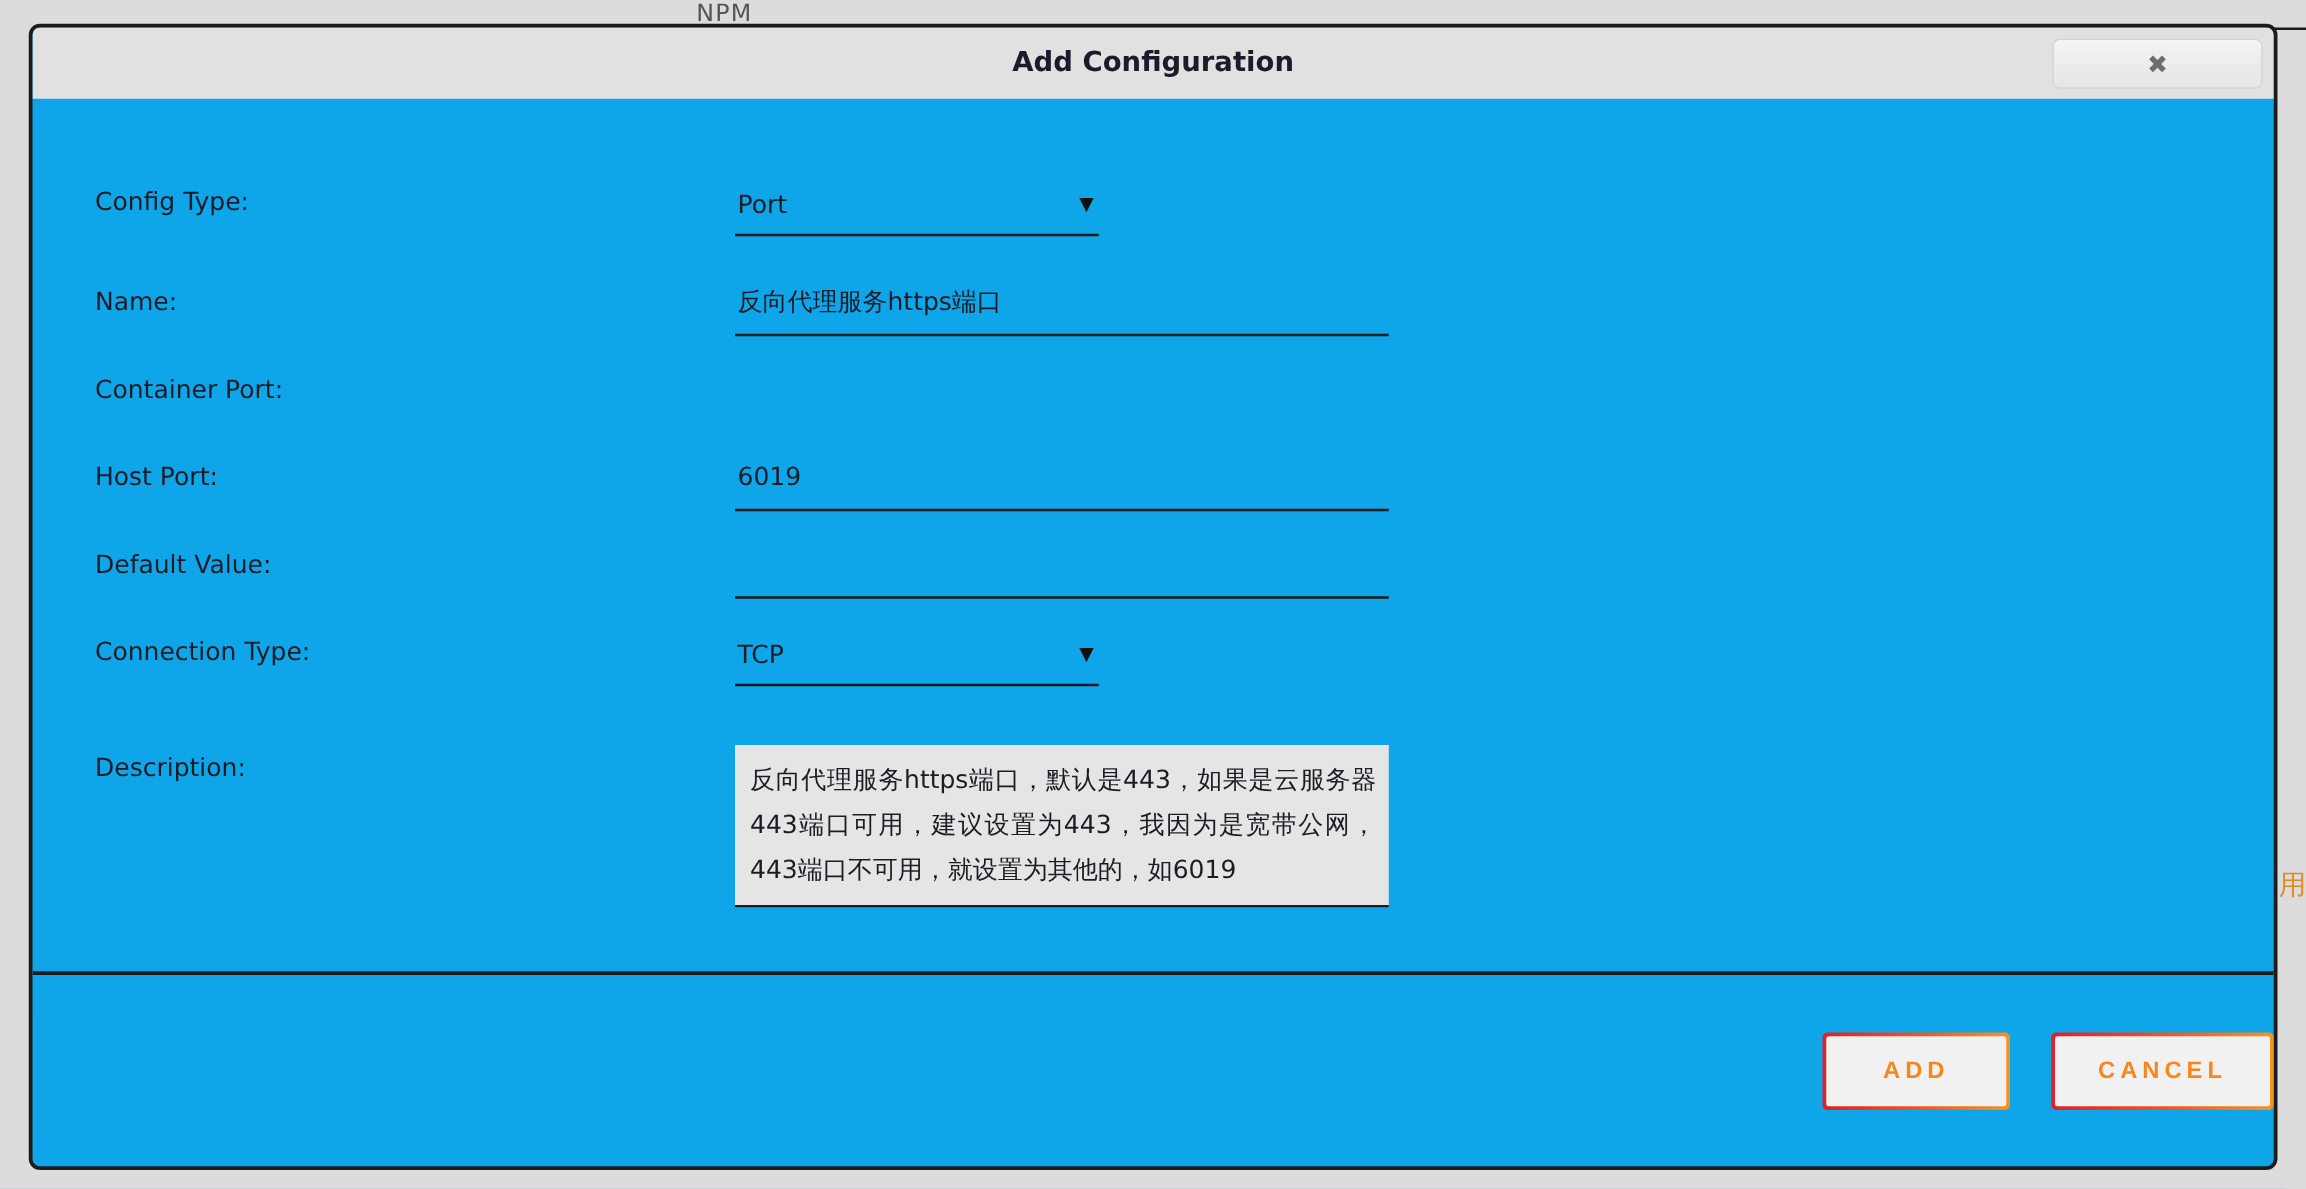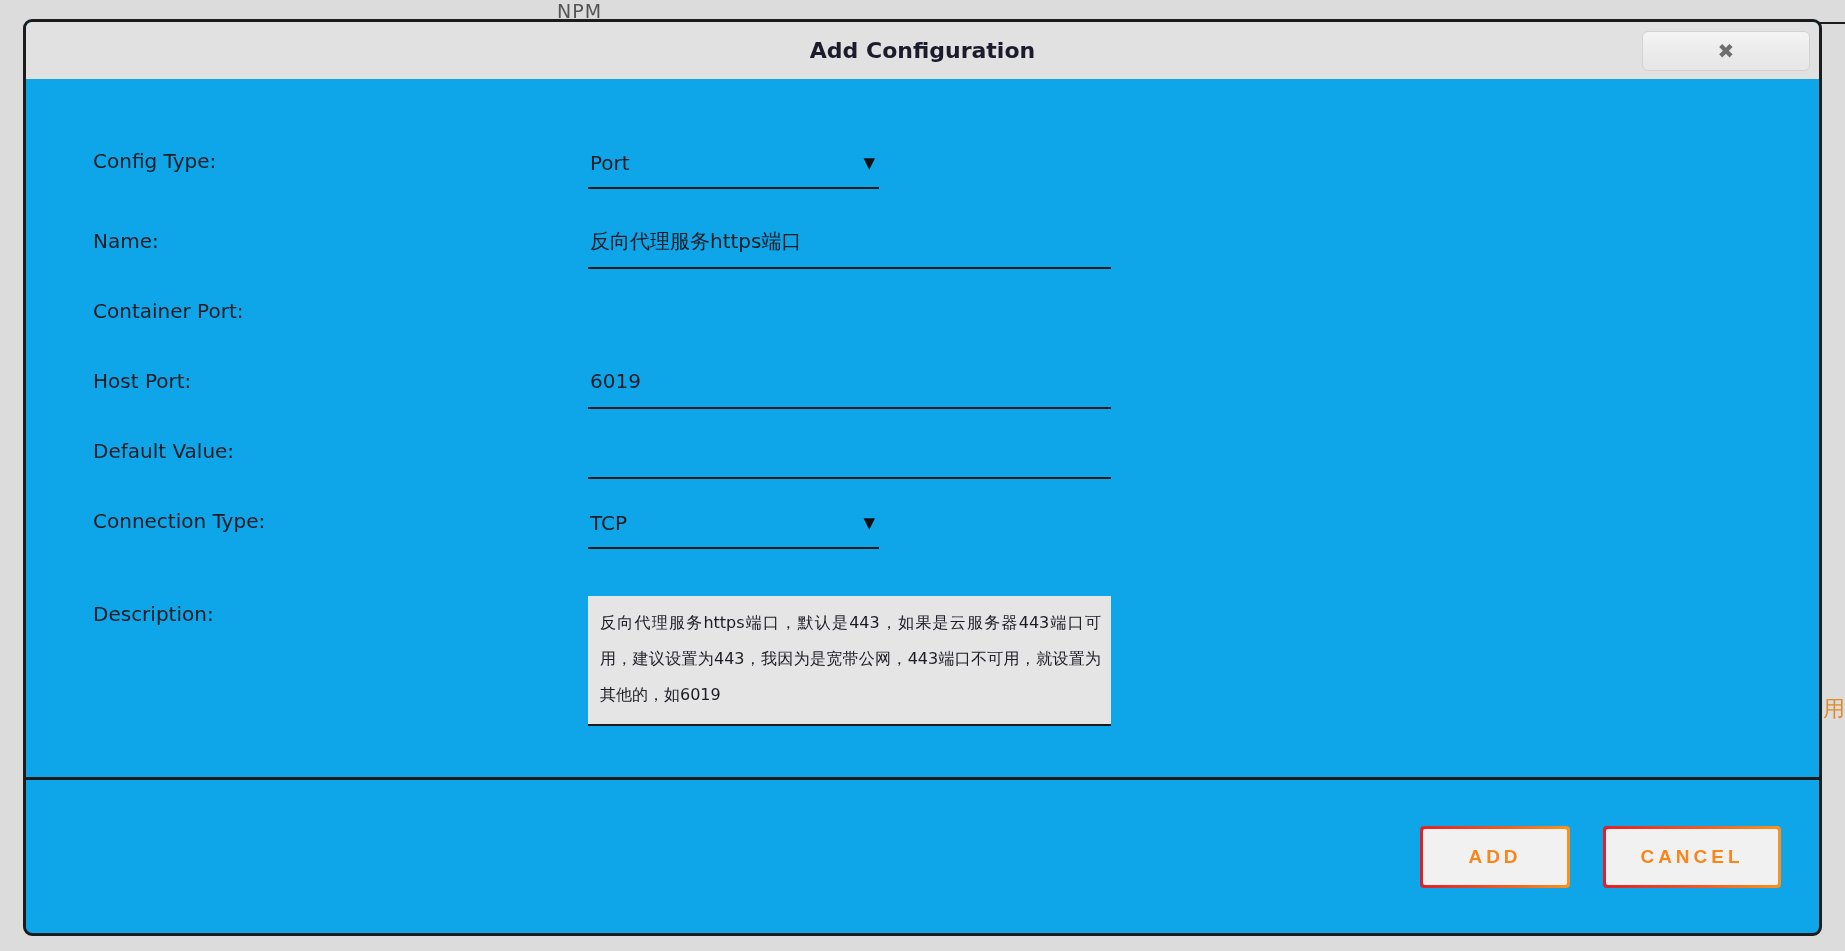--- a/index.html
+++ b/index.html
@@ -119,21 +119,20 @@
     height: 80px;
   }
 
   .row-label {
     position: absolute;
     left: 50px;
     top: 16px;
     font-size: 20px;
     color: #1c1c24;
     white-space: nowrap;
-    margin-left: 17px;
   }
 
   .field {
     position: absolute;
     left: 562px;
     border-bottom: 2px solid #1b1b1b;
     height: 50px;
   }
 
   .field-text {
@@ -169,34 +168,33 @@
     position: absolute;
     left: 562px;
     top: 10px;
     width: 523px;
     background: #e5e5e5;
     border-bottom: 2px solid #1b1b1b;
     padding: 9px 10px 11px 12px;
   }
 
   #description-text {
-    font-size: 16px;
+    font-size: 20px;
     line-height: 36px;
     color: #1c1c24;
     text-align: justify;
   }
 
   
   #dialog-footer {
     flex: 0 0 156px;
     border-top: 3px solid #1b1b1b;
     display: flex;
     align-items: center;
     justify-content: flex-end;
-    padding-right: 38px;
     gap: 33px;
   }
 
   .action-button {
     position: relative;
     height: 62px;
     padding: 0;
     border: none;
     border-radius: 4px;
     background: linear-gradient(90deg, #e02029 0%, #ef5a22 55%, #f7941e 100%);

